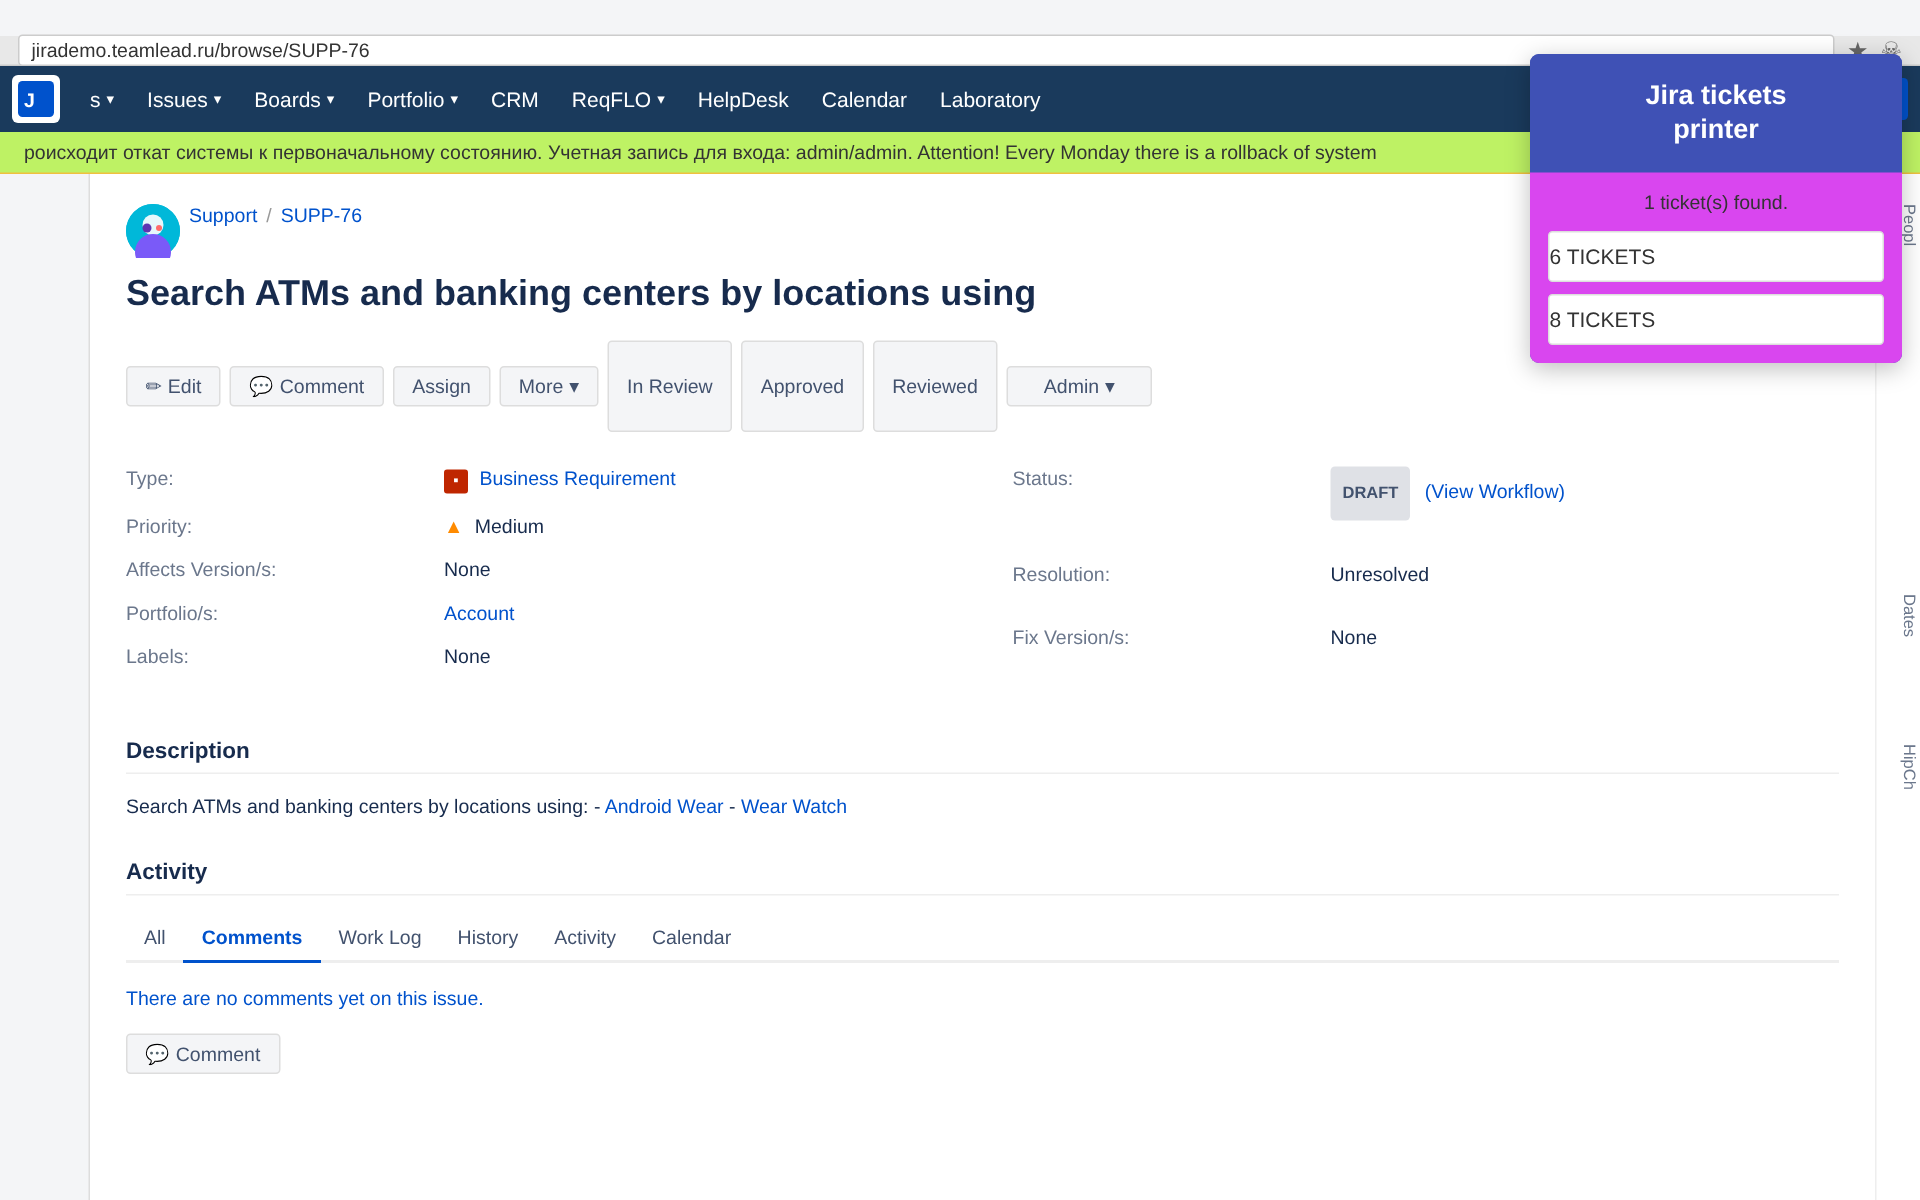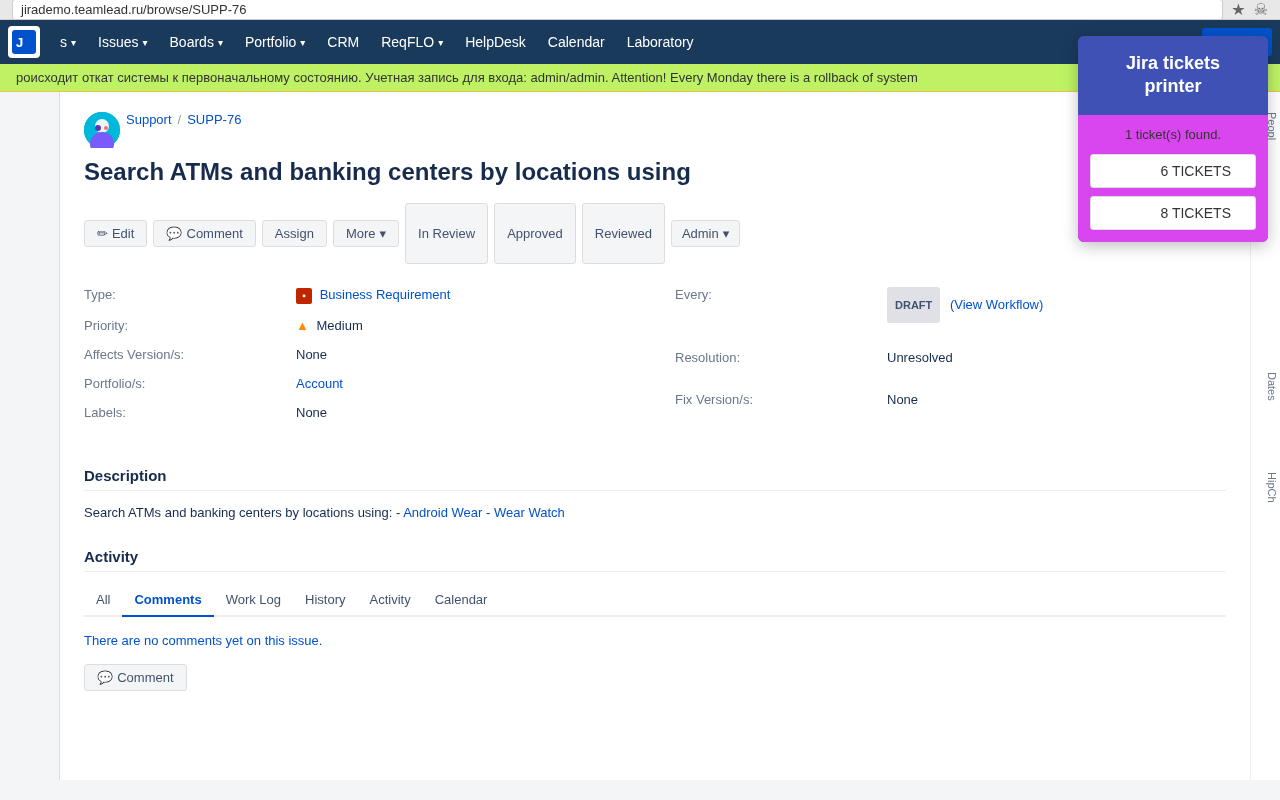--- a/index.html
+++ b/index.html
@@ -7,20 +7,21 @@
 
     
     .address-bar {
       background: #e8e8e8;
       padding: 8px 12px;
       display: flex;
       align-items: center;
       gap: 8px;
       border-bottom: 1px solid #ccc;
       height: 20px;
+      margin-top: 24px;
     }
     .address-bar .url {
       flex: 1;
       background: white;
       border: 1px solid #ccc;
       border-radius: 3px;
       padding: 2px 8px;
       font-size: 13px;
       color: #333;
     }
@@ -166,21 +167,21 @@
       background: #f4f5f7;
       padding: 22px 12px;
       border-radius: 3px;
       cursor: pointer;
       font-size: 13px;
       color: #42526e;
     }
     .admin-btn {
       border: 1px solid #ddd;
       background: #f4f5f7;
-      padding: 5px 10px;
+      padding: 5px 24px;
       border-radius: 3px;
       cursor: pointer;
       font-size: 13px;
       color: #42526e;
       display: flex;
       align-items: center;
       gap: 4px;
     }
 
     
@@ -279,21 +280,21 @@
     .popup-overlay {
       position: fixed;
       top: 0; left: 0; right: 0; bottom: 0;
       z-index: 100;
       pointer-events: none;
     }
     .popup {
       position: absolute;
       top: 36px;
       right: 12px;
-      width: 190px;
+      width: 248px;
       background: #3f51b5;
       border-radius: 6px;
       box-shadow: 0 4px 16px rgba(0,0,0,0.25);
       overflow: hidden;
       pointer-events: all;
     }
     .popup-header {
       background: #3f51b5;
       color: white;
       text-align: center;
@@ -311,26 +312,26 @@
     }
     .popup-found {
       font-size: 13px;
       color: #333;
       text-align: center;
       margin-bottom: 4px;
     }
     .popup-ticket-btn {
       border: 1px solid #ddd;
       background: white;
-      padding: 8px 24px;
+      padding: 8px 0;
       border-radius: 3px;
       cursor: pointer;
       font-size: 14px;
       color: #333;
-      text-align: right;
+      text-align: left;
       font-weight: 500;
     }
   </style>
 </head>
 <body>
 
 <div class="address-bar">
   <div class="url">jirademo.teamlead.ru/browse/SUPP-76</div>
   <span class="star-icon">★</span>
   <span class="ext-icon">☠</span>
@@ -456,21 +457,21 @@
           <span class="detail-value">None</span>
           <span class="detail-label">Portfolio/s:</span>
           <span class="detail-value">
             <a href="#">Account</a>
           </span>
           <span class="detail-label">Labels:</span>
           <span class="detail-value">None</span>
         </div>
 
         <div class="details-grid">
-          <span class="detail-label">Every:</span>
+          <span class="detail-label">Status:</span>
           <span class="detail-value">
             <span class="draft-badge">DRAFT</span>
             <a href="#">(View Workflow)</a>
           </span>
           <span class="detail-label">Resolution:</span>
           <span class="detail-value">Unresolved</span>
           <span class="detail-label">Fix Version/s:</span>
           <span class="detail-value">None</span>
         </div>
       </div>

